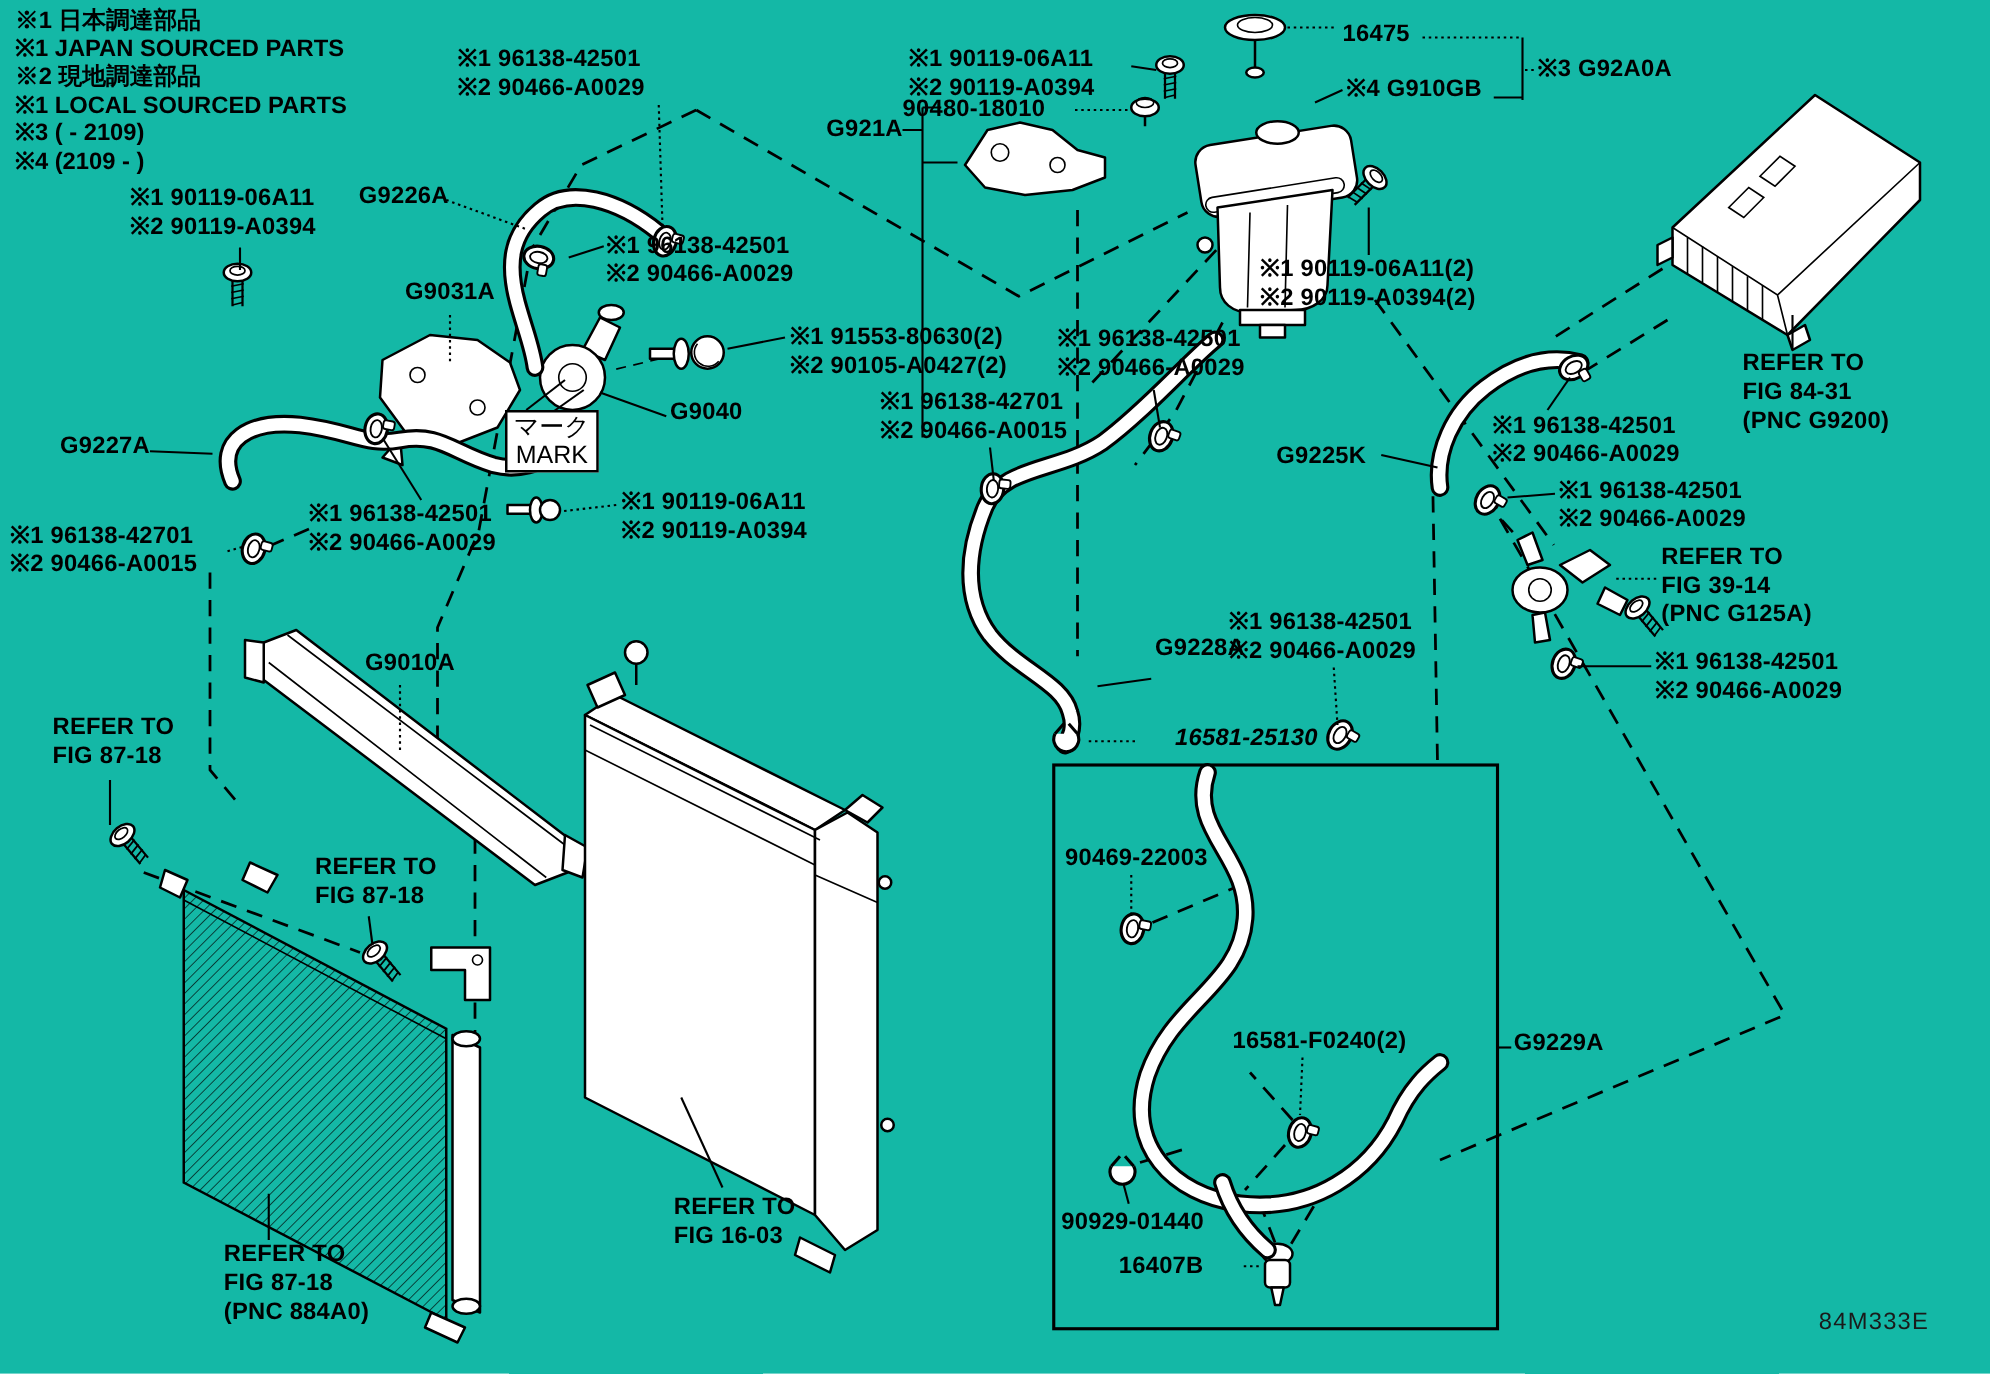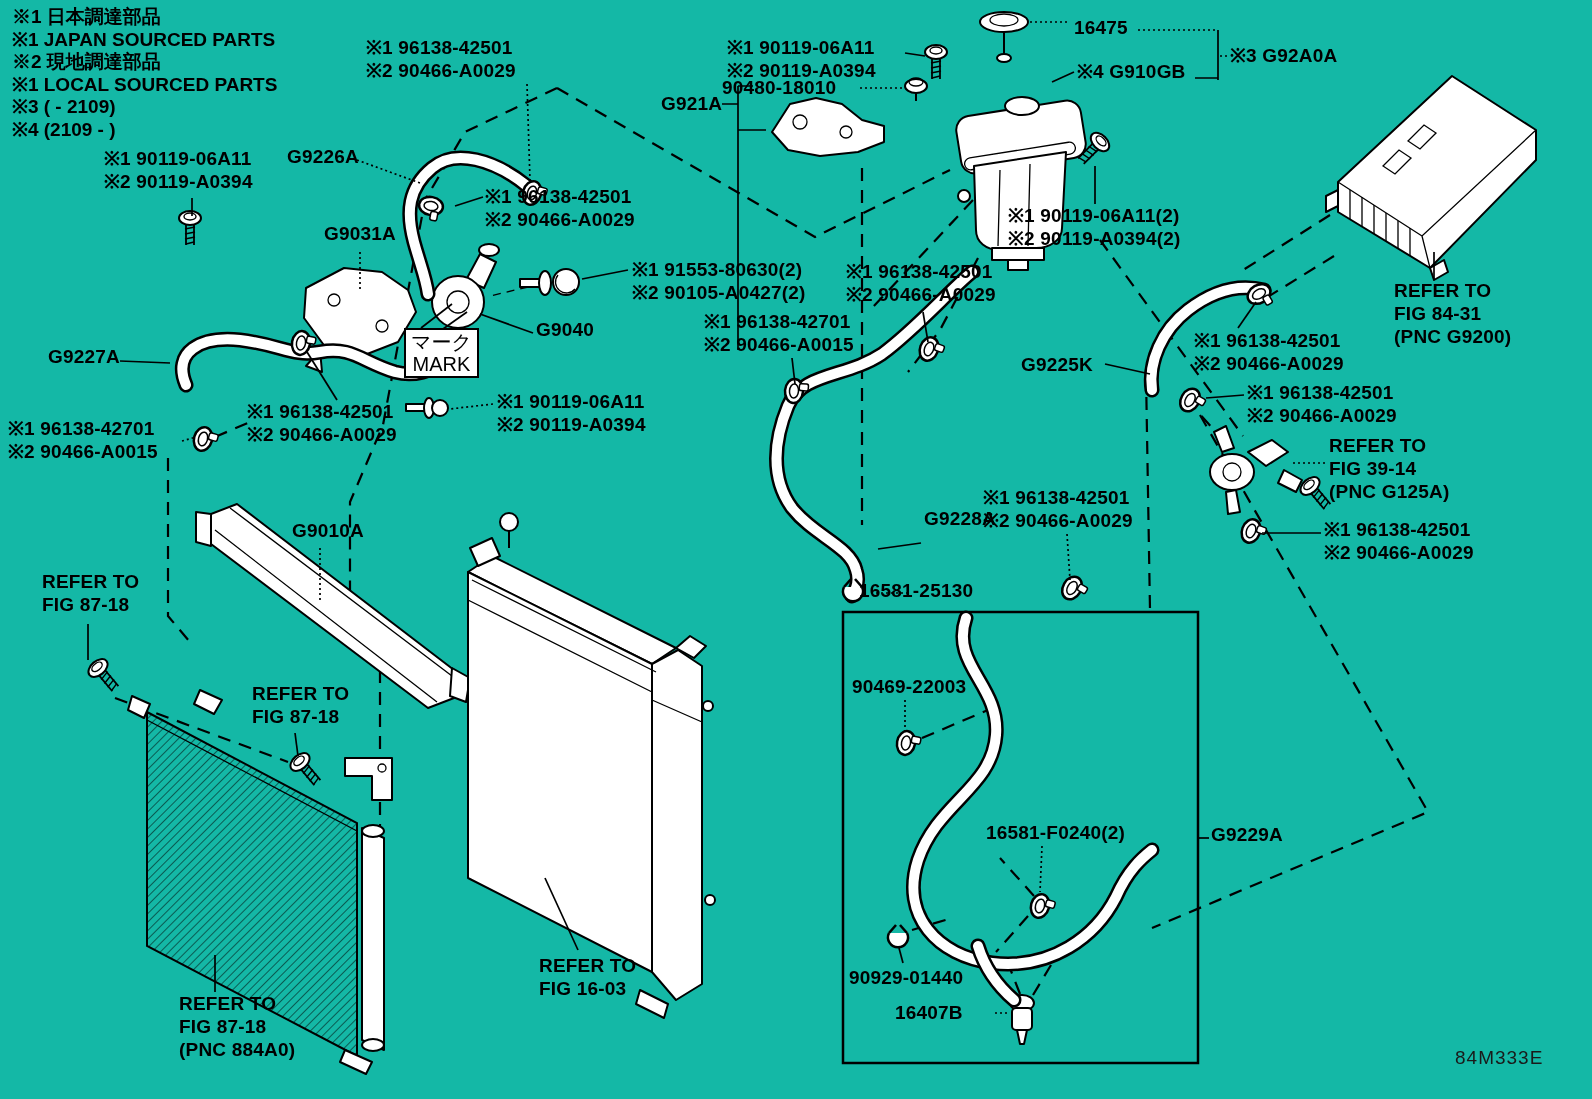--- a/index.html
+++ b/index.html
@@ -385,21 +385,21 @@
         <div>※1 96138-42501</div>
         <div>※2 90466-A0029</div>
       </div>
       <div class="lbl" style="left: 983px; top: 486px;">
         <div>※1 96138-42501</div>
         <div>※2 90466-A0029</div>
       </div>
       <div class="lbl" style="left: 924px; top: 507px; text-align: center;">
         <div>G9228A</div>
       </div>
-      <div class="lbl" style="left: 859px; top: 579px;">
+      <div class="lbl" style="left: 940px; top: 579px; font-style: italic;">
         <div>16581-25130</div>
       </div>
       <div class="lbl" style="left: 292px; top: 519px;">
         <div>G9010A</div>
       </div>
       <div class="lbl" style="left: 42px; top: 570px;">
         <div>REFER TO</div>
         <div>FIG 87-18</div>
       </div>
       <div class="lbl" style="left: 252px; top: 682px;">

